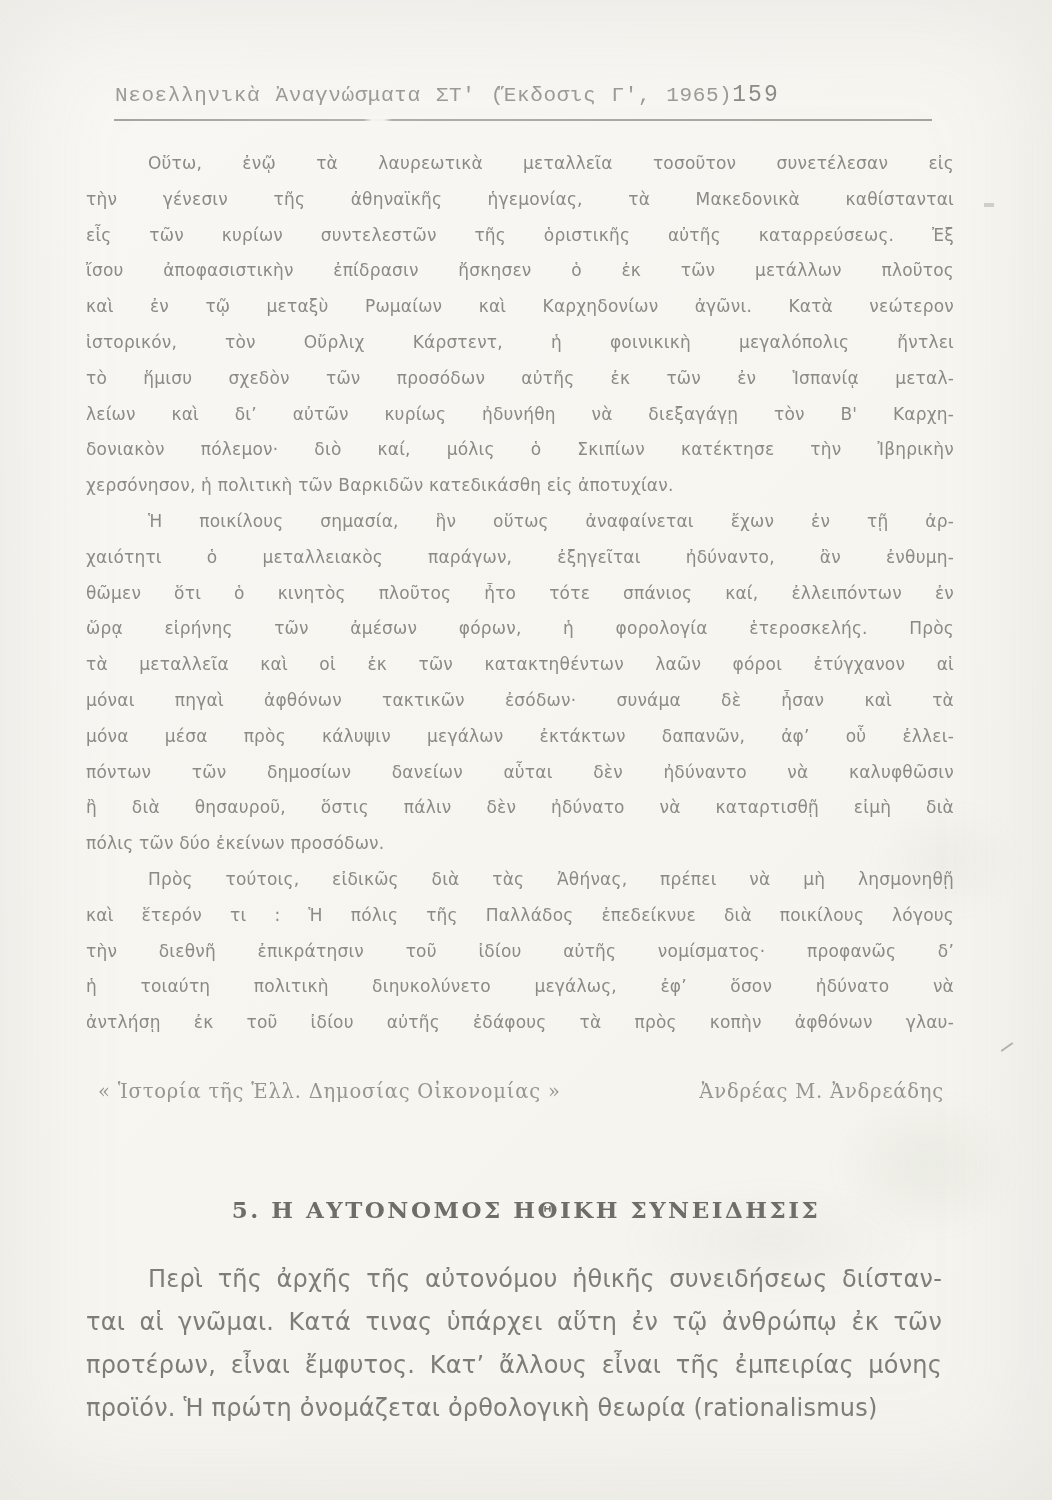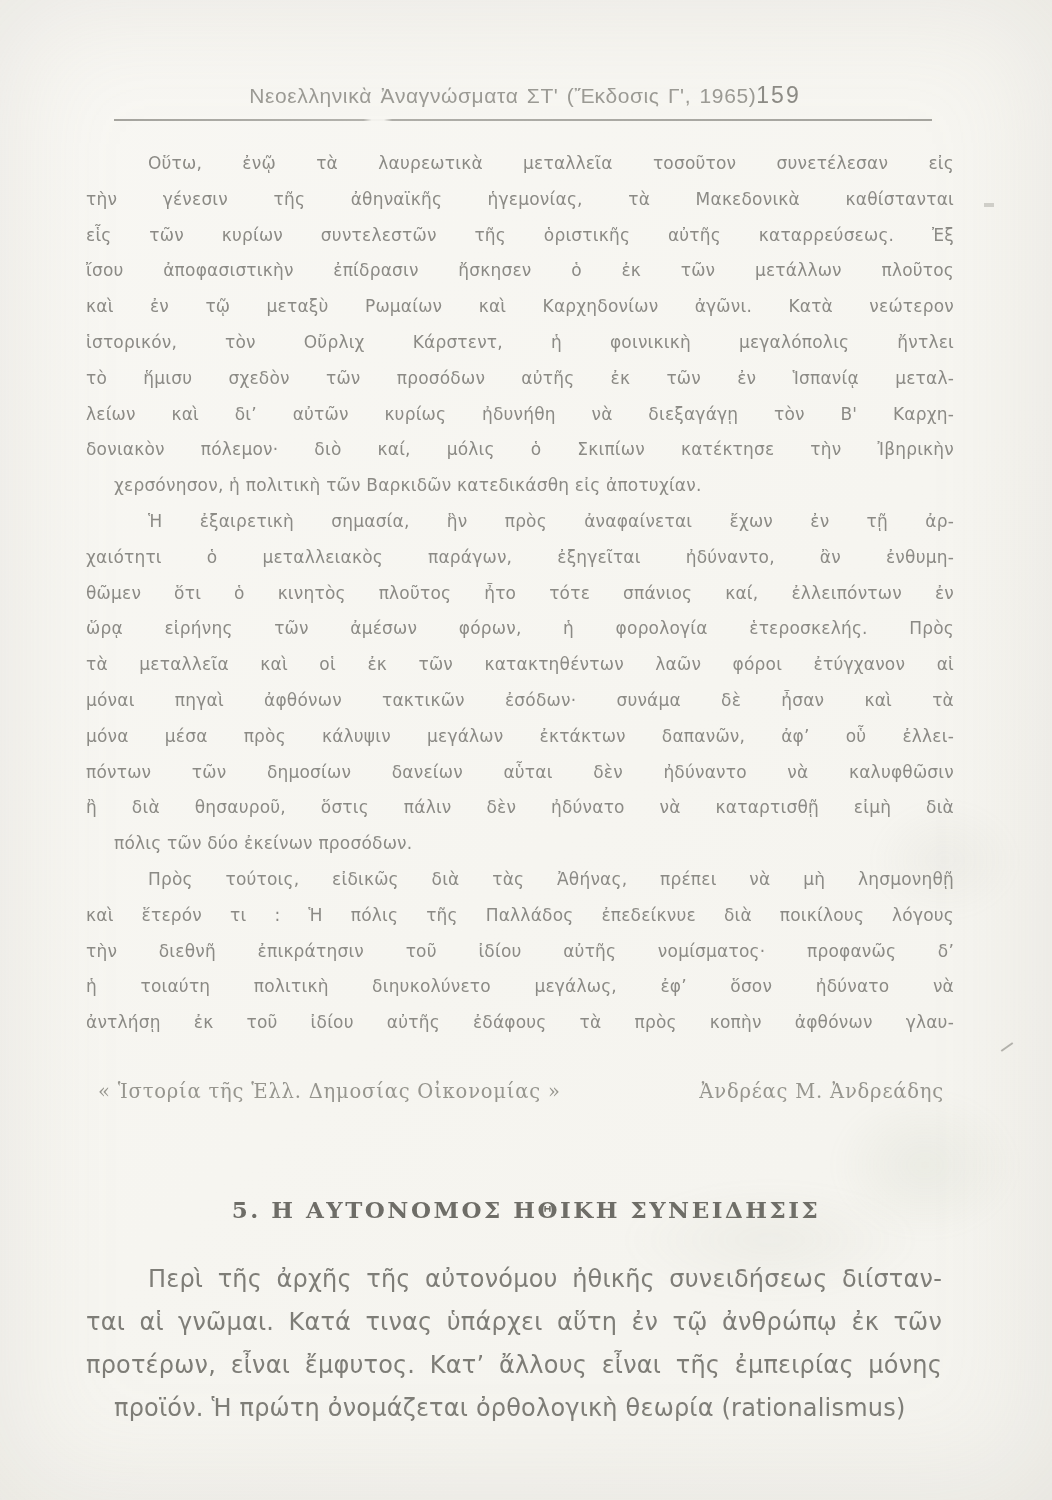--- a/index.html
+++ b/index.html
@@ -11,22 +11,22 @@
     background: linear-gradient(135deg, #f8f7f3 0%, #f6f5f0 55%, #f4f3ee 100%);
     box-shadow: inset 0 0 120px rgba(165,162,152,0.18);
     overflow: hidden;
     font-family: "DejaVu Sans", sans-serif;
   }
 
   
   .header {
     position: absolute;
     top: 82px; left: 115px; width: 820px;
-    display: flex; justify-content: center; align-items: baseline;
-    font-family: Liberation Sans, sans-serif;
+    display: flex; justify-content: flex-start; align-items: baseline;
+    font-family: Liberation Mono, monospace;
     color: #9b9a94;
   }
   .header-title { font-size: 21px; letter-spacing: 0.6px; word-spacing: 2px; }
   .header-page  { font-size: 23px; letter-spacing: 2px; color: #8c8b85; }
   .header-rule {
     position: absolute;
     top: 119px; left: 114px; width: 818px; height: 2px;
     background: linear-gradient(to right,
       rgba(150,149,143,0.85) 0%, rgba(150,149,143,0.7) 30.5%,
       rgba(150,149,143,0.05) 31.5%, rgba(150,149,143,0.05) 33%,
@@ -40,21 +40,21 @@
     font-size: 17px; line-height: 35.8px;
     color: #8b8a85;
     letter-spacing: 0.2px;
   }
   .tline {
     text-align: justify;
     text-align-last: justify;
     white-space: nowrap;
     height: 35.8px;
   }
-  .tline.last { text-align-last: left; margin-left: 28px; }
+  .tline.last { text-align-last: left; }
   .tline.indent { padding-left: 62px; }
   .body-main .tline.indent { }
 
   
   .citation {
     position: absolute;
     top: 1080px; left: 86px; width: 858px;
     display: flex; justify-content: space-between; align-items: baseline;
     font-family: "DejaVu Serif", serif;
     font-size: 19.5px;
@@ -128,21 +128,21 @@
         <div class="tline">εἷς τῶν κυρίων συντελεστῶν τῆς ὁριστικῆς αὐτῆς καταρρεύσεως. Ἐξ</div>
         <div class="tline">ἴσου ἀποφασιστικὴν ἐπίδρασιν ἤσκησεν ὁ ἐκ τῶν μετάλλων πλοῦτος</div>
         <div class="tline">καὶ ἐν τῷ μεταξὺ Ρωμαίων καὶ Καρχηδονίων ἀγῶνι. Κατὰ νεώτερον</div>
         <div class="tline">ἱστορικόν, τὸν Οὔρλιχ Κάρστεντ, ἡ φοινικικὴ μεγαλόπολις ἤντλει</div>
         <div class="tline">τὸ ἥμισυ σχεδὸν τῶν προσόδων αὐτῆς ἐκ τῶν ἐν Ἱσπανίᾳ μεταλ-</div>
         <div class="tline">λείων καὶ δι’ αὐτῶν κυρίως ἠδυνήθη νὰ διεξαγάγῃ τὸν Β' Καρχη-</div>
         <div class="tline">δονιακὸν πόλεμον· διὸ καί, μόλις ὁ Σκιπίων κατέκτησε τὴν Ἰβηρικὴν</div>
         <div class="tline last">χερσόνησον, ἡ πολιτικὴ τῶν Βαρκιδῶν κατεδικάσθη εἰς ἀποτυχίαν.</div>
       </div>
     <div>
-        <div class="tline indent">Ἡ ἐξαιρετικὴ σημασία, ἣν πρὸς ἀναφαίνεται ἔχων ἐν τῇ ἀρ-</div>
+        <div class="tline indent">Ἡ ποικίλους σημασία, ἣν οὕτως ἀναφαίνεται ἔχων ἐν τῇ ἀρ-</div>
         <div class="tline">χαιότητι ὁ μεταλλειακὸς παράγων, ἐξηγεῖται ἠδύναντο, ἂν ἐνθυμη-</div>
         <div class="tline">θῶμεν ὅτι ὁ κινητὸς πλοῦτος ἦτο τότε σπάνιος καί, ἐλλειπόντων ἐν</div>
         <div class="tline">ὥρᾳ εἰρήνης τῶν ἀμέσων φόρων, ἡ φορολογία ἑτεροσκελής. Πρὸς</div>
         <div class="tline">τὰ μεταλλεῖα καὶ οἱ ἐκ τῶν κατακτηθέντων λαῶν φόροι ἐτύγχανον αἱ</div>
         <div class="tline">μόναι πηγαὶ ἀφθόνων τακτικῶν ἐσόδων· συνάμα δὲ ἦσαν καὶ τὰ</div>
         <div class="tline">μόνα μέσα πρὸς κάλυψιν μεγάλων ἐκτάκτων δαπανῶν, ἀφ’ οὗ ἐλλει-</div>
         <div class="tline">πόντων τῶν δημοσίων δανείων αὗται δὲν ἠδύναντο νὰ καλυφθῶσιν</div>
         <div class="tline">ἢ διὰ θησαυροῦ, ὅστις πάλιν δὲν ἠδύνατο νὰ καταρτισθῇ εἰμὴ διὰ</div>
         <div class="tline last">πόλις τῶν δύο ἐκείνων προσόδων.</div>
       </div>

